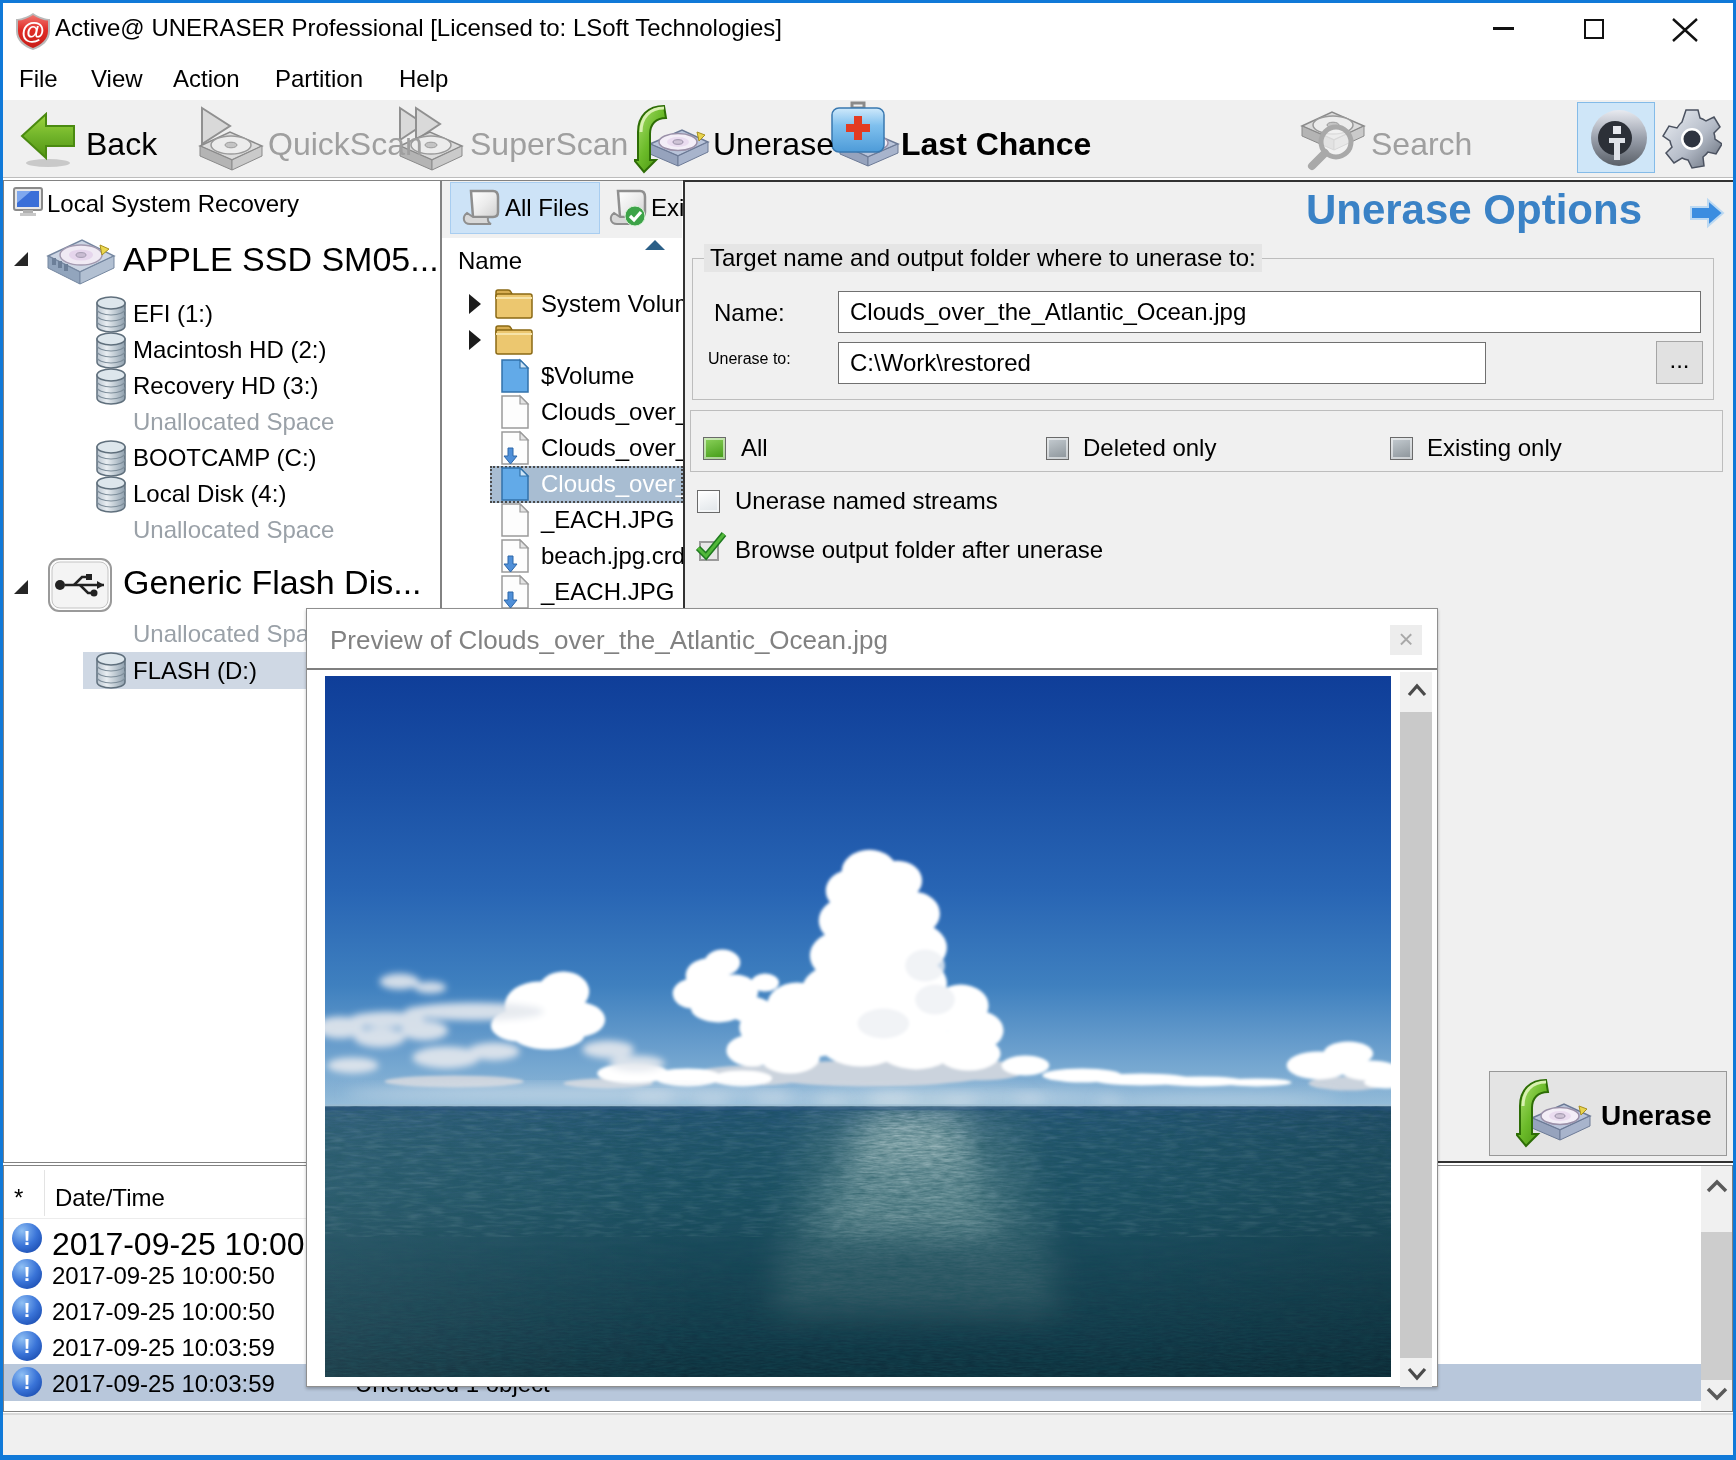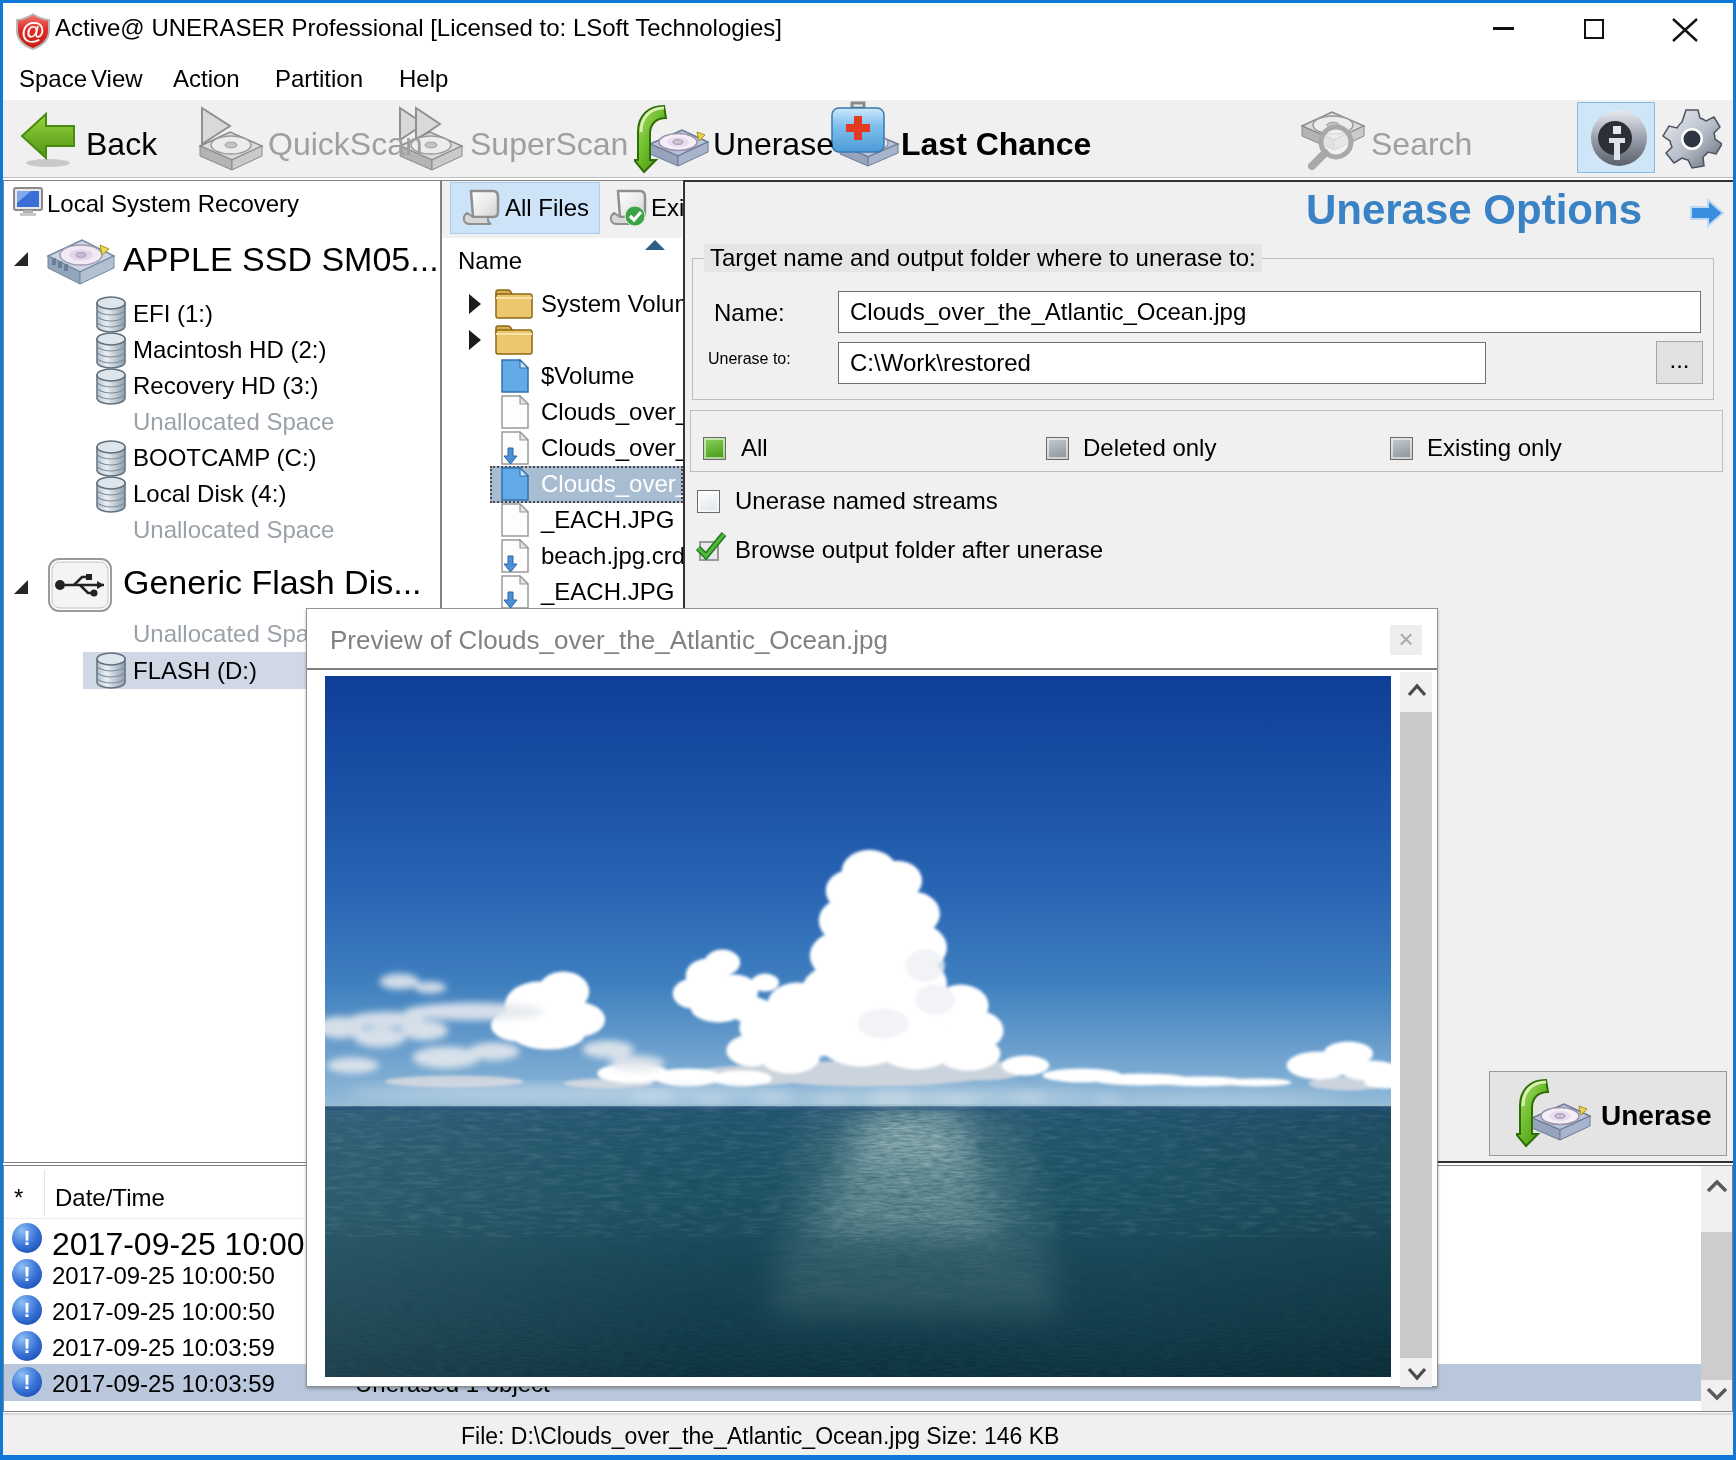--- a/index.html
+++ b/index.html
@@ -58,21 +58,21 @@
 </svg>
 <div class="abs" id="title-text">Active@ UNERASER Professional [Licensed to: LSoft Technologies]</div>
 
 <div class="abs" style="left:1493px; top:27px; width:21px; height:3px; background:#111;"></div>
 <div class="abs" style="left:1584px; top:19px; width:20px; height:20px; border:2px solid #111;"></div>
 <svg class="abs" style="left:1672px; top:18px;" width="26" height="24" viewBox="0 0 26 24">
   <path d="M1 1 L25 23 M25 1 L1 23" stroke="#111" stroke-width="2.4"></path>
 </svg>
 
 <div class="abs" id="menubar">
-  <span class="menuitem" style="left:16px;">Space</span>
+  <span class="menuitem" style="left:16px;">File</span>
   <span class="menuitem" style="left:88px;">View</span>
   <span class="menuitem" style="left:170px;">Action</span>
   <span class="menuitem" style="left:272px;">Partition</span>
   <span class="menuitem" style="left:396px;">Help</span>
 </div>
 
 <div class="abs" id="toolbar"></div>
 <div class="abs" id="tb-icons">
 
 <svg class="abs" style="left:20px; top:112px;" width="56" height="56" viewBox="0 0 56 56">
@@ -449,21 +449,20 @@
       <path d="M3 13 L12 4 L21 13" fill="none" stroke="#5a5a5a" stroke-width="3.5"></path>
     </svg>
 <div class="abs" style="left:1701px; top:1232px; width:31px; height:148px; background:#cdcdcd;"></div>
 <svg class="abs" style="left:1705px; top:1386px;" width="24" height="16" viewBox="0 0 24 16">
       <path d="M3 3 L12 12 L21 3" fill="none" stroke="#5a5a5a" stroke-width="3.5"></path>
     </svg>
 </div>
 
 <div class="abs" id="statusbar">
   <span class="abs" style="left:14px; top:7px;margin-top:40px;">19 object(s)</span>
-  <span class="abs" style="left:458px; top:8px; font-size:23px;">File: D:\Clouds_over_the_Atlantic_Ocean.jpg Size: 146 KB</span>
 </div>
 
 <div class="abs" id="preview"></div>
 <div class="abs" id="previewcontent">
 <div class="abs" style="left:330px; top:625px; font-size:26px; color:#818181;">Preview of Clouds_over_the_Atlantic_Ocean.jpg</div>
 <div class="abs" style="left:1390px; top:625px; width:32px; height:30px; background:#ededed; color:#a8a8a8; font-size:26px; text-align:center; line-height:28px;">×</div>
 <div class="abs" style="left:307px; top:668px; width:1130px; height:2px; background:#7f7f7f;"></div>
 <svg class="abs" style="left:325px; top:676px;" width="1066" height="701" viewBox="0 0 1073 702" preserveAspectRatio="none">
   <defs>
     <linearGradient id="sky" x1="0" y1="0" x2="0" y2="1">

